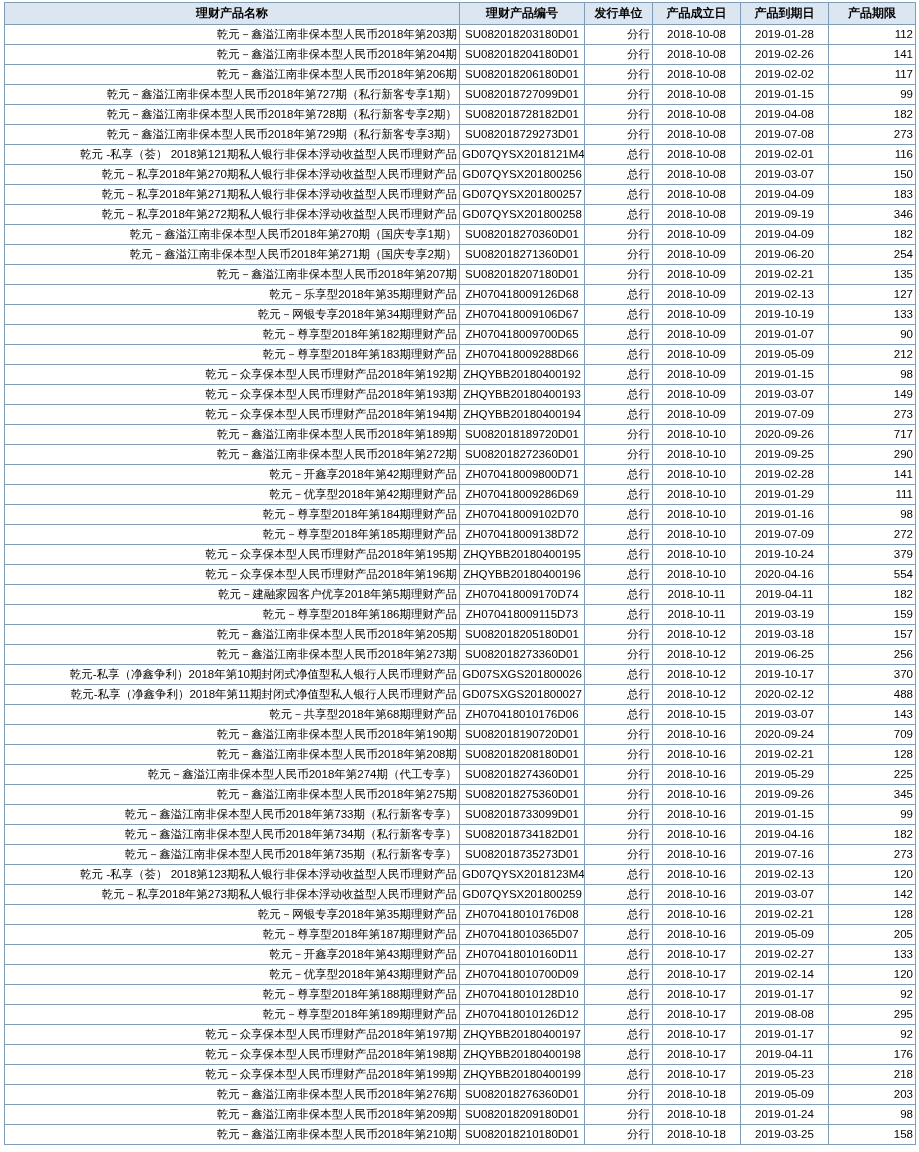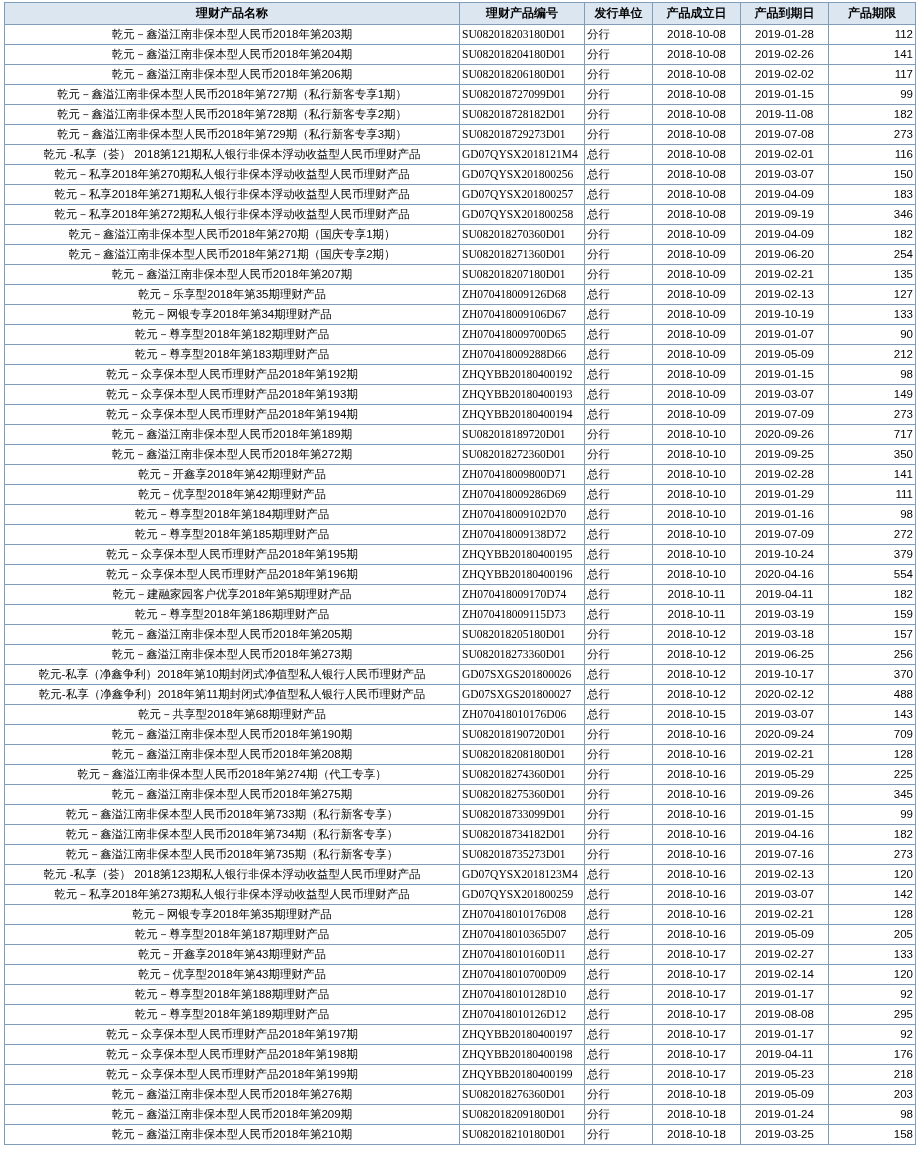--- a/index.html
+++ b/index.html
@@ -41,28 +41,29 @@
   }
   table.product-table thead th {
     background: #dce6f1;
     font-weight: bold;
     text-align: center;
     font-size: 12px;
     height: 19px;
     margin-left: 38px;
   }
   td.name {
+    text-align: right;
+  }
+  td.code {
     text-align: center;
-  }
-  td.code {
-    font-family: Liberation Serif, serif;
+    font-family: Liberation Sans, sans-serif;
     letter-spacing: 0px;
   }
   td.unit {
-    text-align: left;
+    text-align: right;
   }
   td.date {
     text-align: center;
   }
   td.term {
     text-align: right;
   }
 </style>
 </head>
 <body>
@@ -118,21 +119,21 @@
           <td class="unit">分行</td>
           <td class="date">2018-10-08</td>
           <td class="date">2019-01-15</td>
           <td class="term">99</td>
         </tr>
         <tr>
           <td class="name">乾元－鑫溢江南非保本型人民币2018年第728期（私行新客专享2期）</td>
           <td class="code">SU082018728182D01</td>
           <td class="unit">分行</td>
           <td class="date">2018-10-08</td>
-          <td class="date">2019-11-08</td>
+          <td class="date">2019-04-08</td>
           <td class="term">182</td>
         </tr>
         <tr>
           <td class="name">乾元－鑫溢江南非保本型人民币2018年第729期（私行新客专享3期）</td>
           <td class="code">SU082018729273D01</td>
           <td class="unit">分行</td>
           <td class="date">2018-10-08</td>
           <td class="date">2019-07-08</td>
           <td class="term">273</td>
         </tr>
@@ -255,21 +256,21 @@
           <td class="date">2018-10-10</td>
           <td class="date">2020-09-26</td>
           <td class="term">717</td>
         </tr>
         <tr>
           <td class="name">乾元－鑫溢江南非保本型人民币2018年第272期</td>
           <td class="code">SU082018272360D01</td>
           <td class="unit">分行</td>
           <td class="date">2018-10-10</td>
           <td class="date">2019-09-25</td>
-          <td class="term">350</td>
+          <td class="term">290</td>
         </tr>
         <tr>
           <td class="name">乾元－开鑫享2018年第42期理财产品</td>
           <td class="code">ZH070418009800D71</td>
           <td class="unit">总行</td>
           <td class="date">2018-10-10</td>
           <td class="date">2019-02-28</td>
           <td class="term">141</td>
         </tr>
         <tr>

